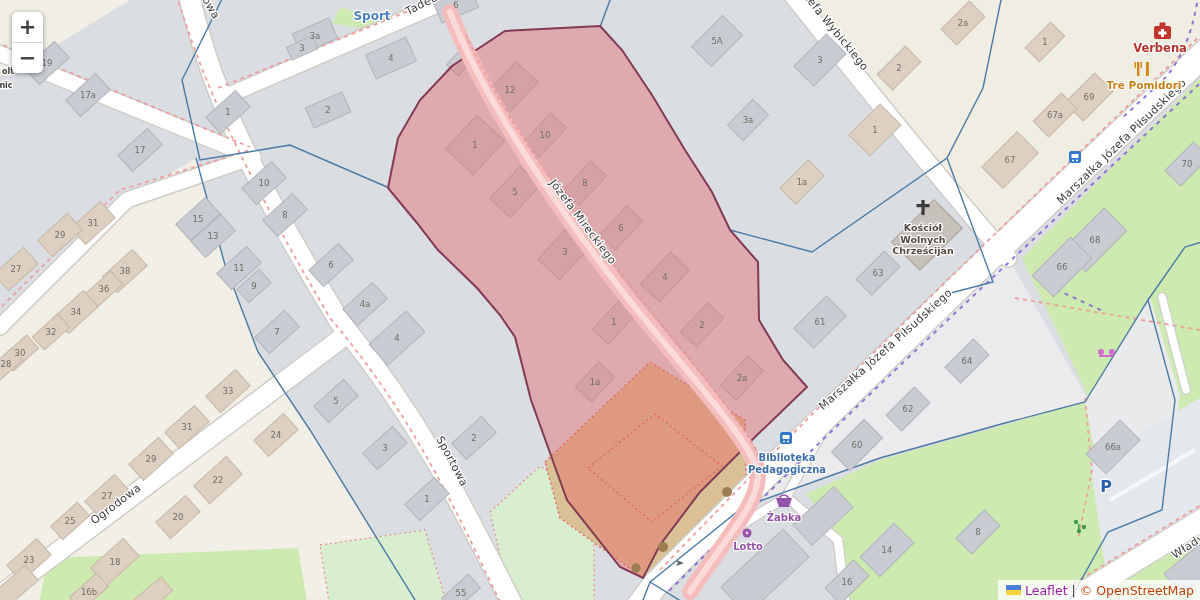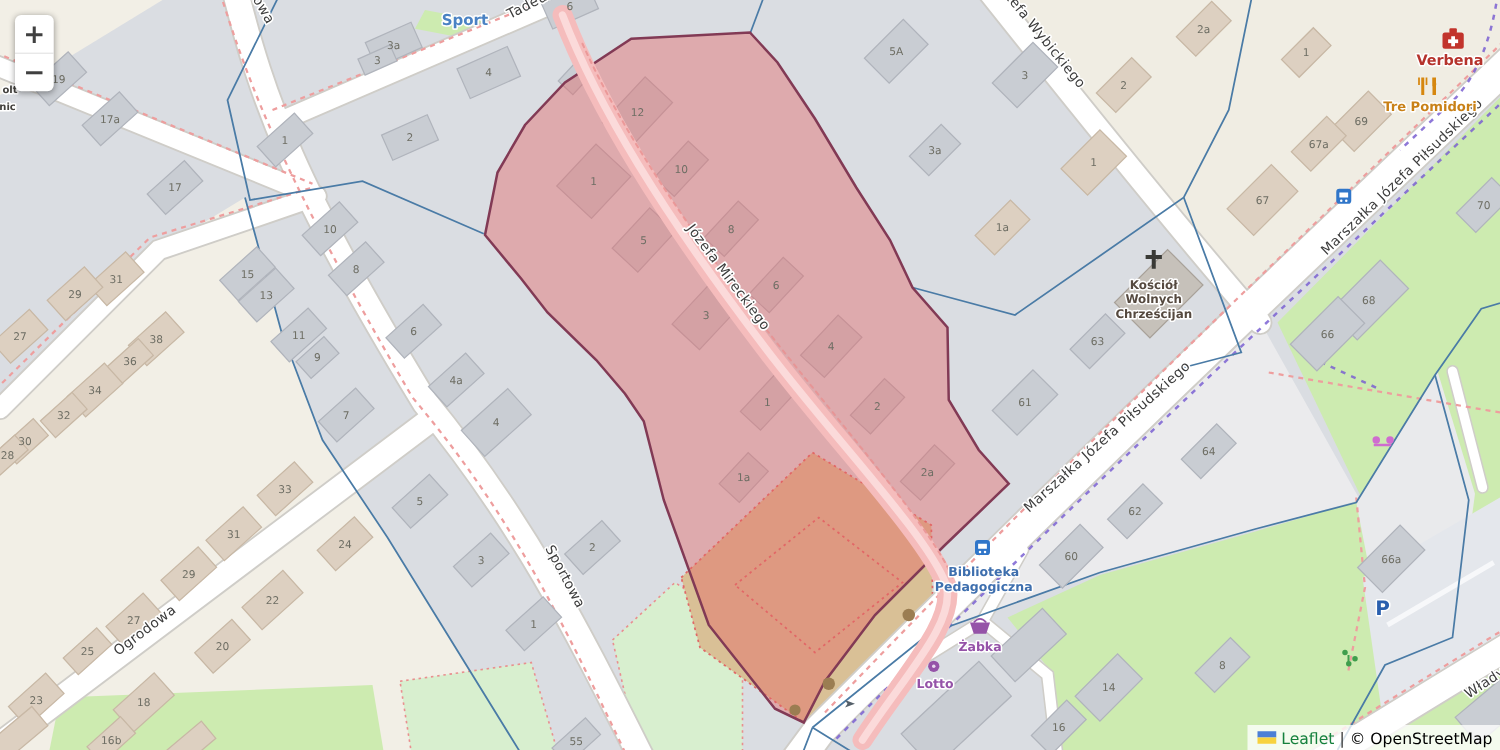--- a/index.html
+++ b/index.html
@@ -18,21 +18,21 @@
   #zoom-control .zbtn{width:31px;height:30px;line-height:30px;text-align:center;
     font-size:21px;font-weight:700;color:#404040;cursor:pointer;user-select:none;}
   #zoom-control .zbtn:first-child{border-bottom:1px solid #d6d6d6;border-radius:5px 5px 0 0;}
   #zoom-control .zbtn:last-child{border-radius:0 0 5px 5px;}
   
   #attribution{position:absolute;right:0;bottom:0;height:20px;z-index:20;
     background:rgba(255,255,255,.78);display:flex;align-items:center;
     padding:0 6px 0 8px;font-size:12.5px;color:#333;}
   #attribution .flag{display:inline-block;width:15px;height:10px;margin-right:4px;}
   #attribution .flag div{height:5px;}
-  #attribution a{color:#15803d;text-decoration:none;cursor:pointer;}
+  #attribution a{color:#a21caf;text-decoration:none;cursor:pointer;}
   #attribution .sep{margin:0 4px;color:#333;}
 </style>
 </head>
 <body>
 
 <div id="viewport">
 
 <svg id="map-svg" width="1200" height="600" viewBox="0 0 1200 600">
 
   <g>
@@ -400,16 +400,16 @@
   <div class="zbtn">−</div>
 </div>
 
 <div id="attribution">
   <span class="flag">
     <div id="flag-top" style="background: rgb(76, 127, 214);"></div>
         <div id="flag-bottom" style="background: rgb(247, 210, 62);"></div>
   </span>
   <a>Leaflet</a>
   <span class="sep">|</span>
-  <a style="color:#000000">© OpenStreetMap</a>
+  <a style="color:#c2410c">© OpenStreetMap</a>
 </div>
 
 </div>
 
 </body></html>

